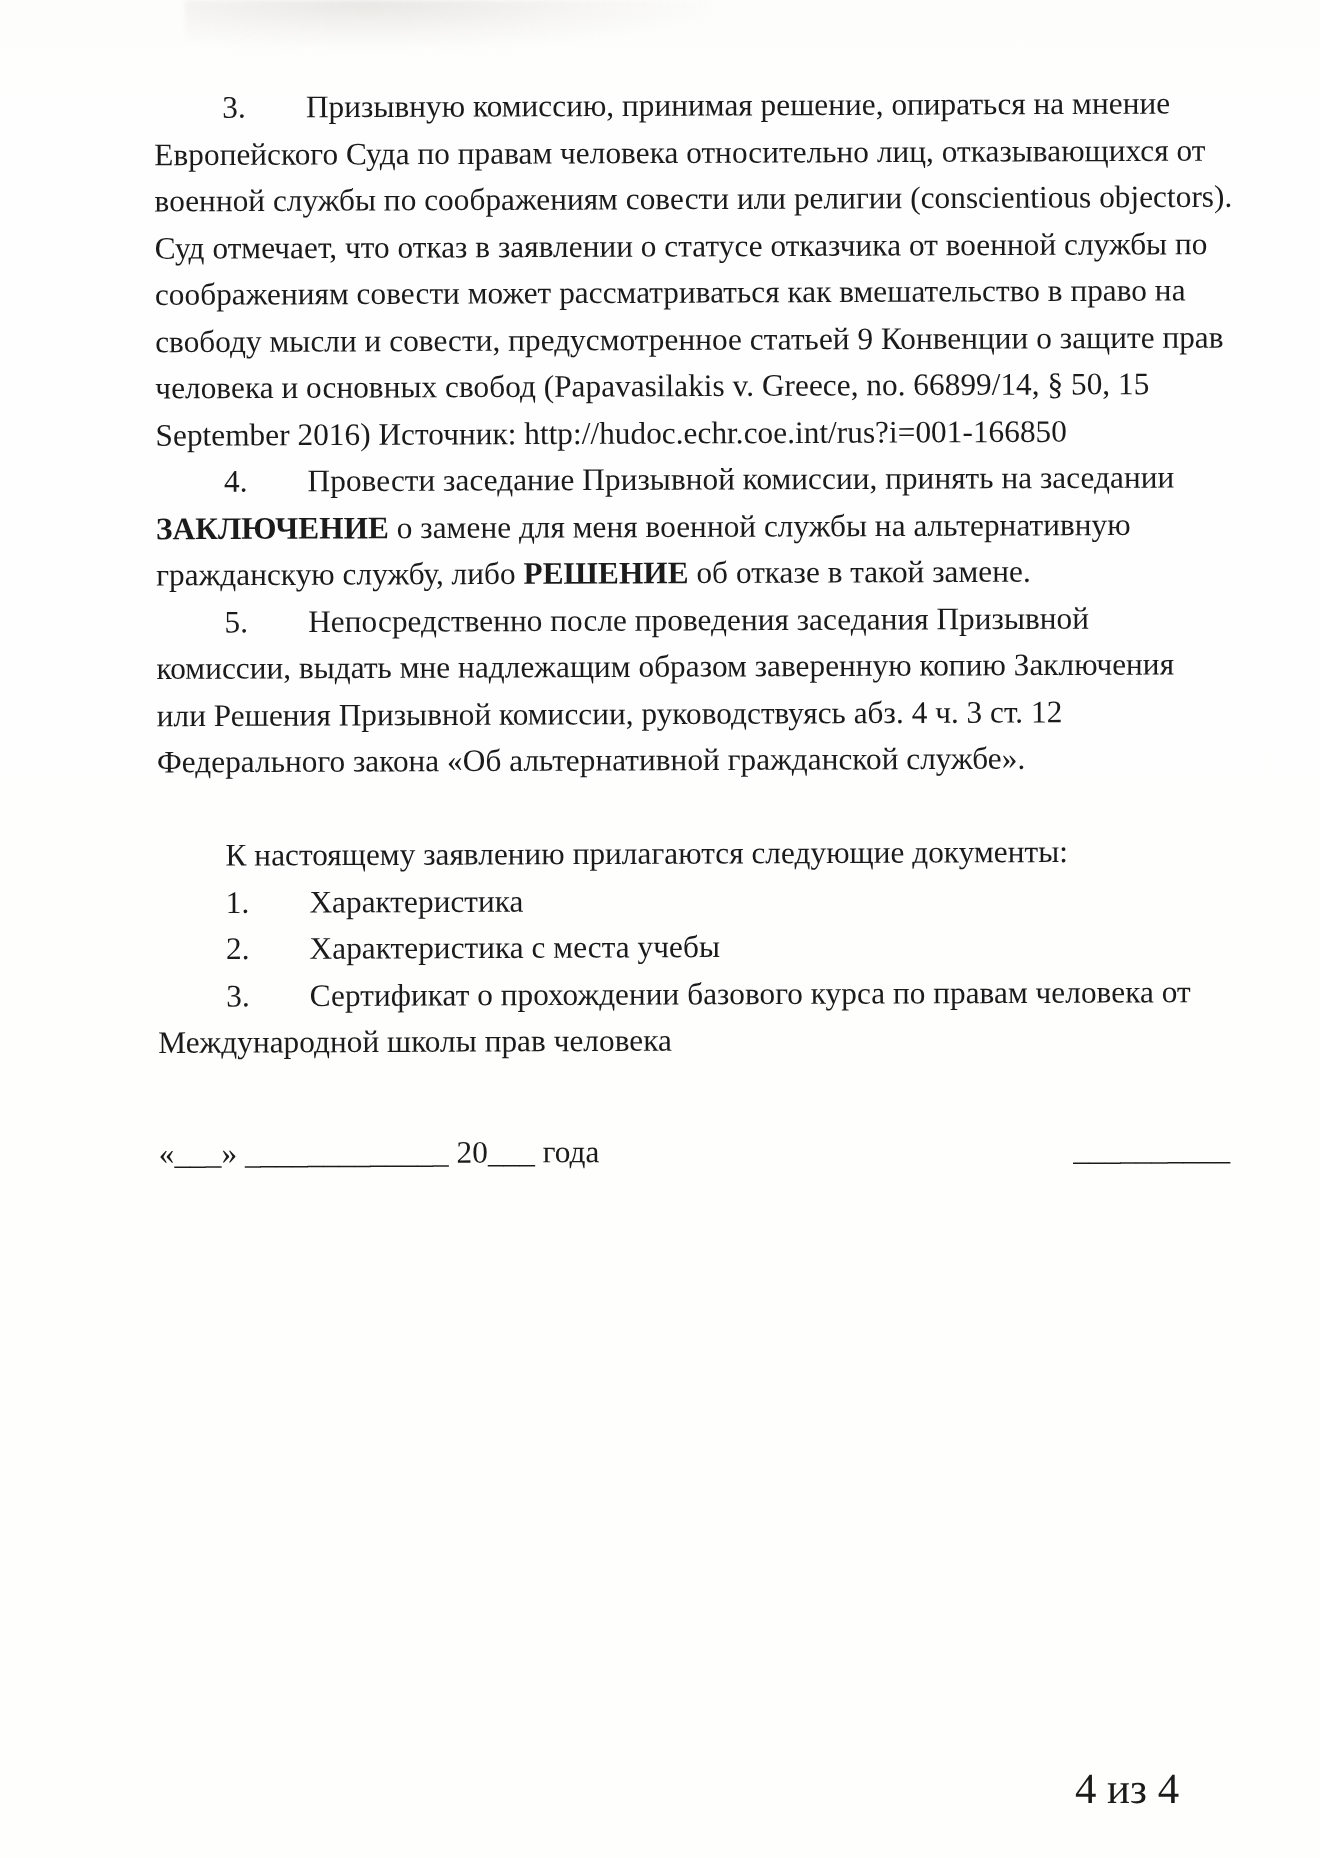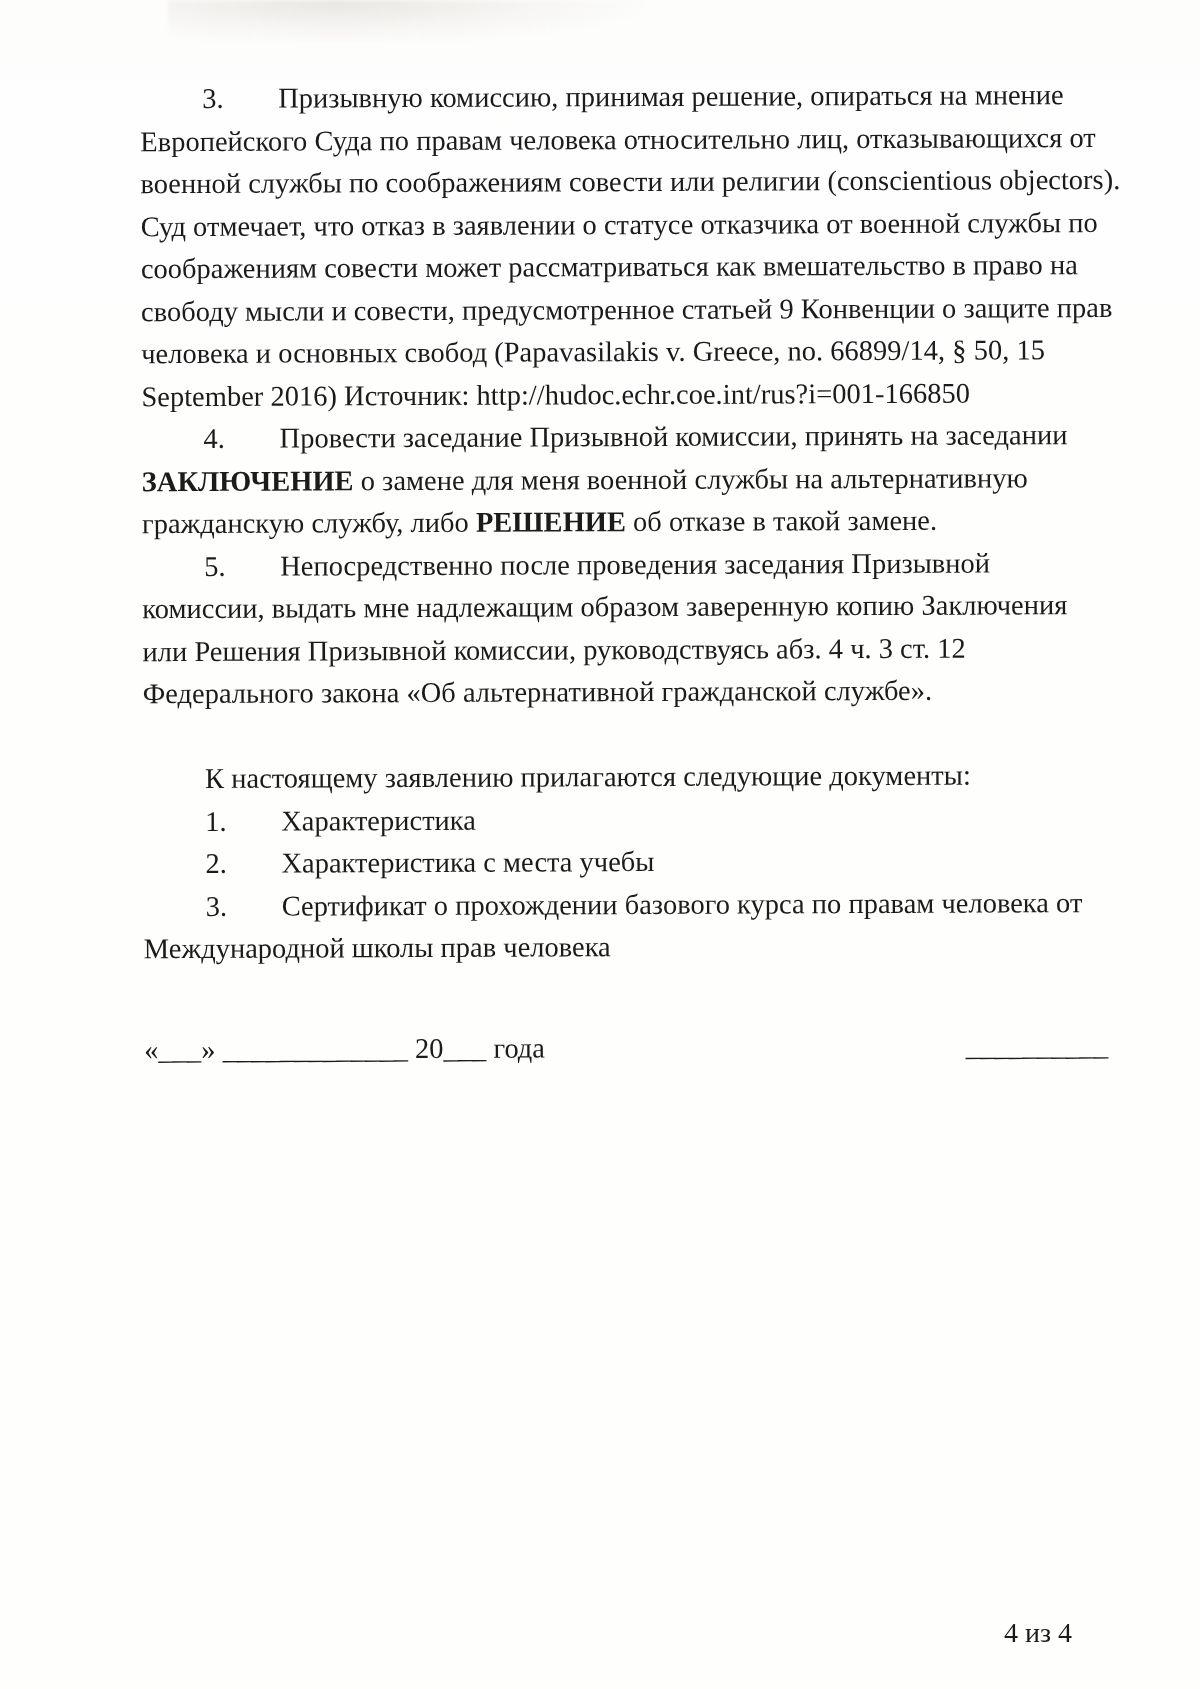--- a/index.html
+++ b/index.html
@@ -56,26 +56,26 @@
   .blank-line { height: 42.5px; }
   .sig-row {
     display: flex;
     justify-content: space-between;
     align-items: baseline;
     width: 1010px;
     margin-top: 58px;
     white-space: nowrap;
   }
   .sig-right { display: flex; align-items: baseline; }
-  .sig-blank { margin-right: 46px; }
+  .sig-blank { margin-right: 36px; }
   .page-number {
     position: absolute;
     right: 128px;
     bottom: 40px;
-    font-size: 28px;
+    font-size: 39px;
   }
 </style>
 </head>
 <body>
 
 <div class="page">
 
   <div class="smudge"></div>
 
   <div class="content">

